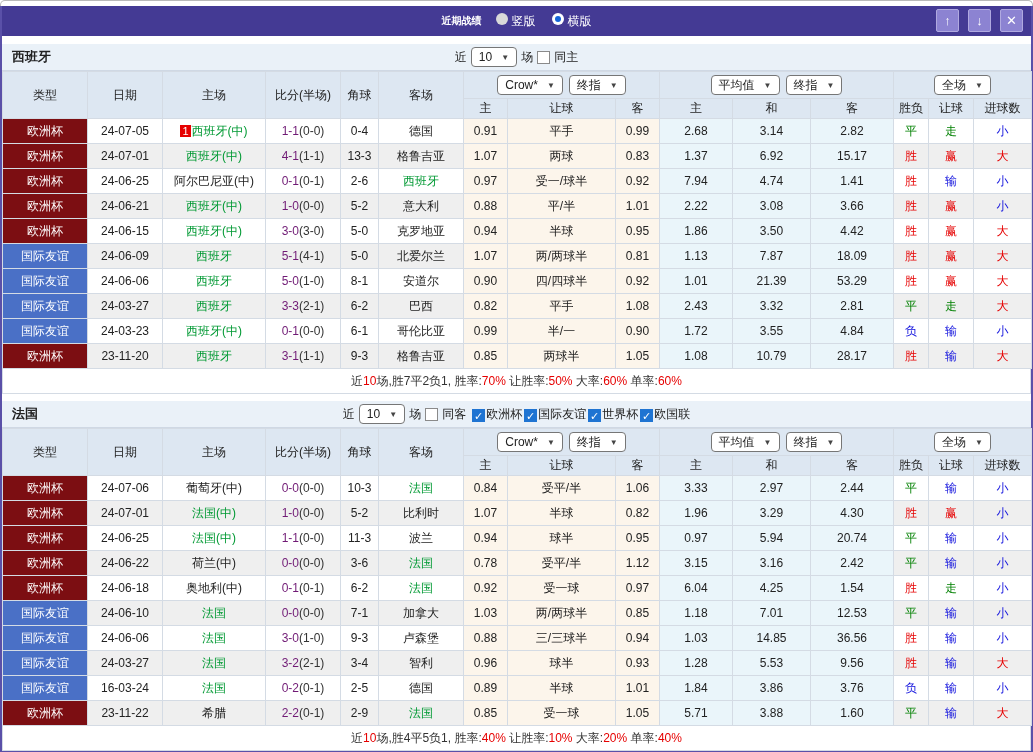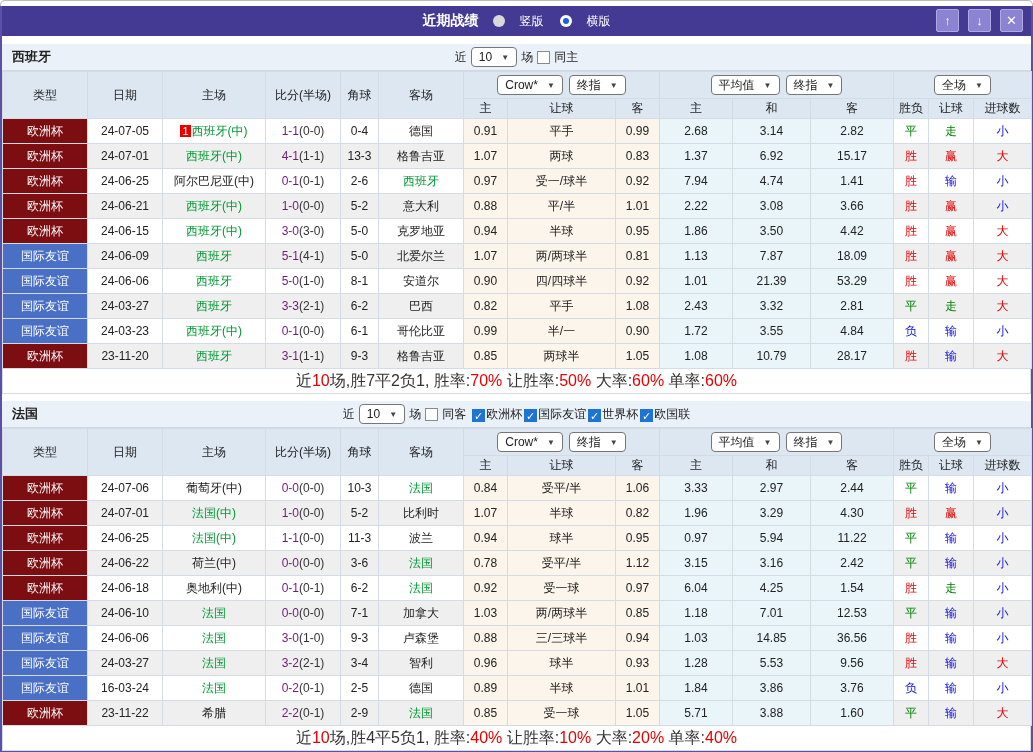--- a/index.html
+++ b/index.html
@@ -3,23 +3,23 @@
 <meta charset="utf-8">
 <style>
   * { box-sizing: border-box; }
   body { margin:0; width:1033px; height:752px; background:#fff;
          font-family:"Liberation Sans","DejaVu Sans",sans-serif; color:#222; }
   .topstrip { height:6px; border:1px solid #b9b9b9; border-bottom:none; border-radius:5px 5px 0 0; }
   .frame { width:1033px; border:2px solid #5a50a8; border-top:none; }
   
   .titlebar { position:relative; height:30px; background:#443a94; color:#fff;
               display:flex; align-items:center; justify-content:center; }
-  .titlebar .title { font-weight:bold; font-size:14px; margin-right:14px; }
+  .titlebar .title { font-weight:bold; font-size:10px; margin-right:14px; }
   .radio-group { display:flex; align-items:center; gap:16px; font-size:12px; }
-  .radio-opt { display:flex; align-items:center; gap:15px; cursor:pointer; }
+  .radio-opt { display:flex; align-items:flex-start; gap:4px; cursor:pointer; }
   .radio { width:12px; height:12px; border-radius:50%; background:#d9d9d9; display:inline-block; position:relative; }
   .radio.sel { background:#fff; }
   .radio.sel::after { content:""; position:absolute; left:3px; top:3px; width:6px; height:6px;
                       border-radius:50%; background:#1565d8; }
   .winbtns { position:absolute; right:8px; top:3px; display:flex; gap:9px; }
   .winbtn { width:23px; height:23px; background:#8c83d2; border:1px solid #b0a9e0; color:#fff;
             font-size:13px; line-height:21px; text-align:center; border-radius:2px; cursor:pointer; font-weight:bold; }
   
   .panel { margin-top:8px; }
   .panel + .panel { margin-top:7px; }
@@ -48,21 +48,21 @@
   td.type { color:#fff; }
   td.type.euro { background:#7c0e12 !important; }
   td.type.friendly { background:#4a70c6 !important; }
   td.odds { background:#fcf5eb !important; }
   td.avg { background:#eaf5fa !important; }
   .c-r { color:#e60000; } .c-g { color:#008000; } .c-b { color:#1010dd; }
   .team-g { color:#009933;text-align:center; }
   .badge { background:#e60000; color:#fff; padding:0 2px; margin-right:1px; font-size:11px; }
   .score { color:#701a75; } .half { color:#333; }
   .tbl-footer { width:1029px; height:25px; line-height:24px; border:1px solid #d4dbe4; border-top:none;
-                text-align:center; font-size:16px; color:#333; }
+                text-align:center; font-size:12px; color:#333; }
   .tbl-footer .seg-r { color:#e60000; }
 </style>
 </head>
 <body>
 
 <div class="topstrip"></div>
 
 <div class="frame">
 
   <div class="titlebar">
@@ -471,21 +471,21 @@
             <td>24-06-25</td>
             <td><span class="team-g">法国(中)</span></td>
             <td><span class="score">1-1</span><span class="half">(0-0)</span></td>
             <td>11-3</td>
             <td><span>波兰</span></td>
             <td class="odds">0.94</td>
             <td class="odds">球半</td>
             <td class="odds">0.95</td>
             <td class="avg">0.97</td>
             <td class="avg">5.94</td>
-            <td class="avg">11.22</td>
+            <td class="avg">20.74</td>
             <td class="res c-g">平</td>
             <td class="res c-b">输</td>
             <td class="res c-b">小</td>
           </tr>
           <tr class="even">
             <td class="type euro">欧洲杯</td>
             <td>24-06-22</td>
             <td><span>荷兰(中)</span></td>
             <td><span class="score">0-0</span><span class="half">(0-0)</span></td>
             <td>3-6</td>

